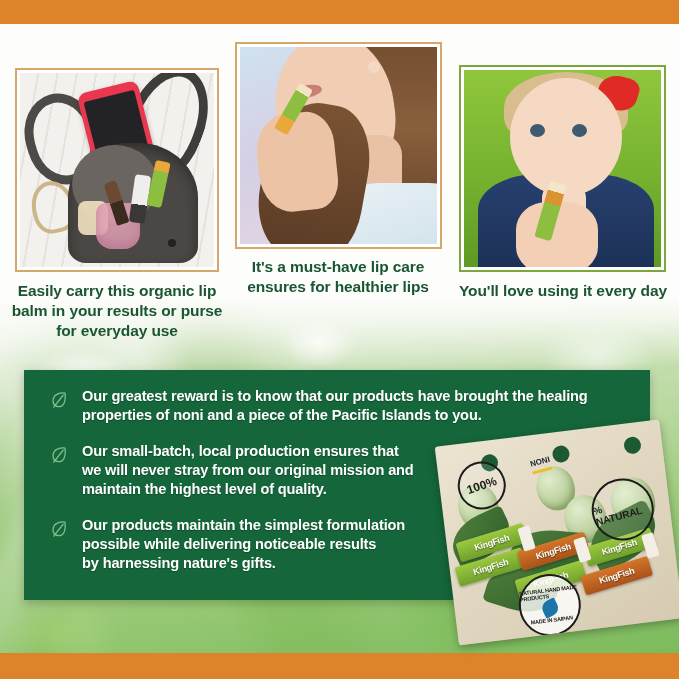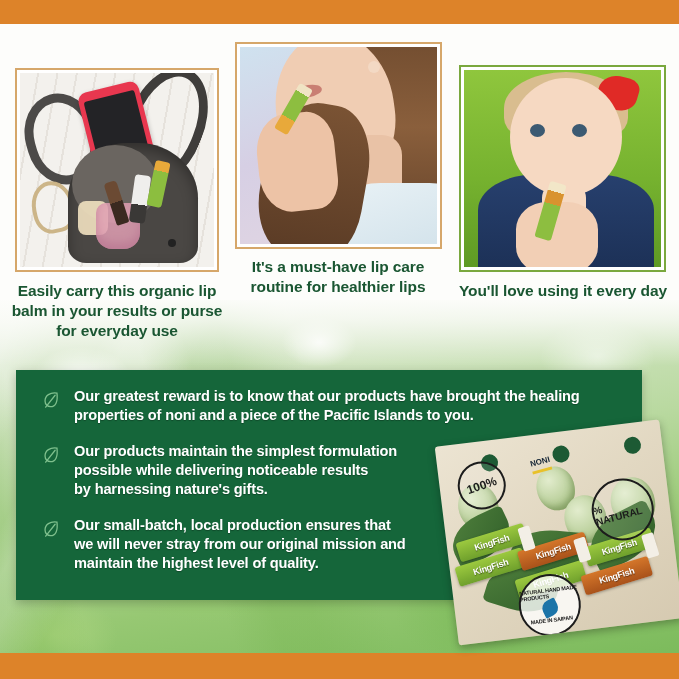--- a/index.html
+++ b/index.html
@@ -171,21 +171,21 @@
   .caption {
     position:absolute; text-align:center; color:#1a5632;
     font-weight:bold; font-size:15.5px; line-height:1.28; letter-spacing:-.1px;
   }
   .cap-1 { left:10px; top:281px; width:214px; }
   .cap-2 { left:230px; top:257px; width:216px; }
   .cap-3 { left:455px; top:281px; width:216px; }
 
   
   .panel {
-    position:absolute; left:16px; top:370px; width:626px; height:230px;
+    position:absolute; left:24px; top:370px; width:626px; height:230px;
     background:#15663a;
     box-shadow:0 3px 9px rgba(0,0,0,.22);
     padding:17px 20px 16px 20px;
   }
   .bullet { position:relative; padding-left:38px; margin-bottom:17px; }
   .bullet:last-child { margin-bottom:0; }
   .bullet .leaf { position:absolute; left:4px; top:2px; width:22px; height:22px; }
   .bullet .txt {
     color:#ffffff; font-weight:bold; font-size:14.6px; line-height:1.30;
     letter-spacing:-.15px; text-shadow:0 1px 1px rgba(0,0,0,.28);
@@ -315,60 +315,60 @@
         <div class="eye l"></div>
         <div class="eye r"></div>
         <div class="coatgap"></div>
         <div class="hands"></div>
         <div class="balm3"></div>
       </div>
     </div>
   </div>
 
   <div class="caption cap-1">Easily carry this organic lip balm in your results or purse for everyday use</div>
-  <div class="caption cap-2">It's a must-have lip care routine for healthier lips</div>
+  <div class="caption cap-2">It's a must-have lip care ensures for healthier lips</div>
   <div class="caption cap-3">You'll love using it every day</div>
 
   <div class="panel">
 
     <div class="bullet">
       <span class="leaf">
         <svg viewBox="0 0 24 24" width="22" height="22" fill="none" stroke="#7fc08d" stroke-width="1.4" stroke-linecap="round">
           <path d="M18.5 4.5C11 3.5 5.5 7 5.5 13c0 3.6 2.6 6.3 6 6.3 5.4 0 8.2-5.3 7-14.8z"></path>
           <path d="M16.5 6.8 6.2 19.8"></path>
         </svg>
       </span>
       <div class="txt">Our greatest reward is to know that our products have brought the healing
 properties of noni and a piece of the Pacific Islands to you.</div>
+    </div>
+
+    <div class="bullet">
+      <span class="leaf">
+        <svg viewBox="0 0 24 24" width="22" height="22" fill="none" stroke="#7fc08d" stroke-width="1.4" stroke-linecap="round">
+          <path d="M18.5 4.5C11 3.5 5.5 7 5.5 13c0 3.6 2.6 6.3 6 6.3 5.4 0 8.2-5.3 7-14.8z"></path>
+          <path d="M16.5 6.8 6.2 19.8"></path>
+        </svg>
+      </span>
+      <div class="txt">Our small-batch, local production ensures that
+we will never stray from our original mission and
+maintain the highest level of quality.</div>
     </div>
 
     <div class="bullet">
       <span class="leaf">
         <svg viewBox="0 0 24 24" width="22" height="22" fill="none" stroke="#7fc08d" stroke-width="1.4" stroke-linecap="round">
           <path d="M18.5 4.5C11 3.5 5.5 7 5.5 13c0 3.6 2.6 6.3 6 6.3 5.4 0 8.2-5.3 7-14.8z"></path>
           <path d="M16.5 6.8 6.2 19.8"></path>
         </svg>
       </span>
       <div class="txt">Our products maintain the simplest formulation
 possible while delivering noticeable results
 by harnessing nature's gifts.</div>
     </div>
 
-    <div class="bullet">
-      <span class="leaf">
-        <svg viewBox="0 0 24 24" width="22" height="22" fill="none" stroke="#7fc08d" stroke-width="1.4" stroke-linecap="round">
-          <path d="M18.5 4.5C11 3.5 5.5 7 5.5 13c0 3.6 2.6 6.3 6 6.3 5.4 0 8.2-5.3 7-14.8z"></path>
-          <path d="M16.5 6.8 6.2 19.8"></path>
-        </svg>
-      </span>
-      <div class="txt">Our small-batch, local production ensures that
-we will never stray from our original mission and
-maintain the highest level of quality.</div>
-    </div>
-
   </div>
 
   <div class="pack">
     <div class="card">
       <div class="hole a"></div>
       <div class="hole b"></div>
       <div class="hole c"></div>
 
       <div class="fruit f1"></div>
       <div class="fruit f2"></div>

